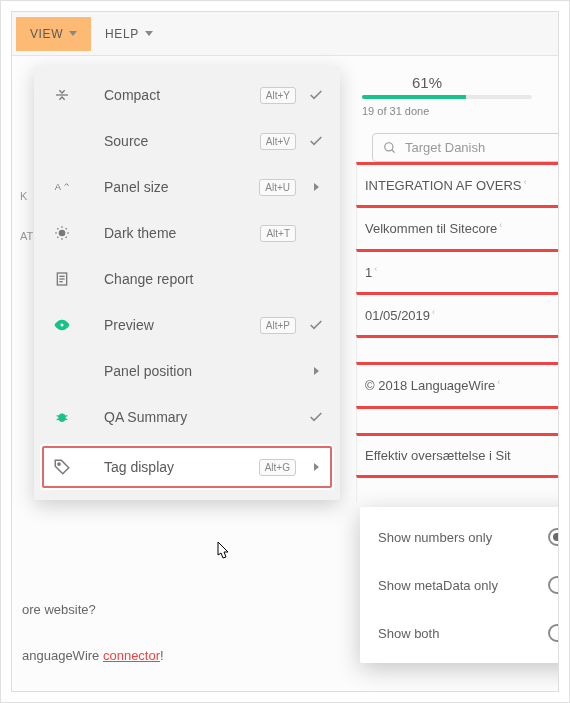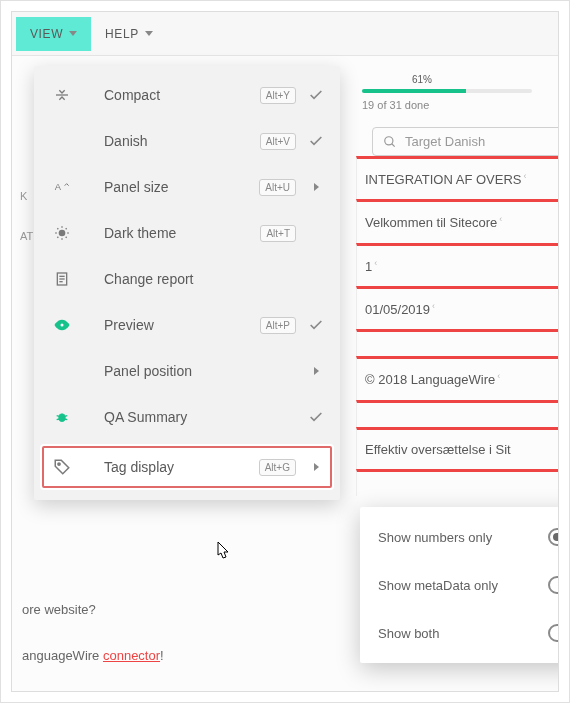--- a/index.html
+++ b/index.html
@@ -1,24 +1,24 @@
 <!DOCTYPE html>
 <html><head>
 <meta charset="utf-8">
 <style>
 * { box-sizing: border-box; margin: 0; padding: 0; }
 body { font-family: "Segoe UI", Arial, sans-serif; font-size: 13px; color: #5a5a5a; background: #fff; width: 570px; height: 703px; overflow: hidden; position: relative; border: 1px solid #e0e0e0; }
 .frame { position: absolute; inset: 10px; border: 1px solid #ddd; background: #fcfcfc; overflow: hidden; }
 .menubar { display: flex; align-items: center; height: 44px; background: #f7f7f7; border-bottom: 1px solid #e5e5e5; padding: 0 4px; }
 .menubar-item { display: flex; align-items: center; gap: 6px; padding: 10px 14px; font-size: 12px; letter-spacing: .6px; cursor: pointer; }
-.menubar-item.active { background: #5eead4; }
+.menubar-item.active { background: #fdba74; }
 .caret-sm { width: 0; height: 0; border-left: 4px solid transparent; border-right: 4px solid transparent; border-top: 5px solid #888; }
 .content { position: relative; padding-top: 10px; }
 .progress-wrap { padding: 8px 0 4px 350px; }
-.progress-label { font-size: 10px; color: #5a5a5a; margin: 0 0 4px 50px; }
+.progress-label { font-size: 15px; color: #5a5a5a; margin: 0 0 4px 50px; }
 .progress-bar { width: 170px; height: 4px; background: #e8e8e8; border-radius: 2px; overflow: hidden; }
 .progress-fill { height: 100%; background: #17c28b; }
 .sub { font-size: 11px; color: #888; margin-top: 6px; }
 .search { display: inline-flex; align-items: center; gap: 8px; border: 1px solid #d0d0d0; border-radius: 4px; padding: 6px 10px; color: #999; margin-left: 360px; margin-top: 12px; width: 204px; }
 .cell { font-size: 13px; color: #585858; padding: 12px 0 12px 8px; border-top: 3px solid #ef4444; border-left: 1px solid #eee; margin-left: 344px; }
 .tiny { font-size: 9px; color: #bbb; vertical-align: super; margin-left: 2px; }
 .partial { position: absolute; left: 0; font-size: 13px; color: #666; }
 .link { color: #ef4444; text-decoration: underline; }
 
 .dropdown { position: absolute; top: 54px; left: 22px; width: 306px; background: #f2f2f2; box-shadow: 0 6px 20px rgba(0,0,0,.18); border-radius: 2px; padding: 6px 0; z-index: 50; }
@@ -107,21 +107,21 @@
       <span class="kbd">Alt+Y</span>
       <span class="dd-tail check">
           <svg width="16" height="16" viewBox="0 0 24 24" fill="none" stroke-width="2.5">
             <polyline points="4 12 9 17 20 6"></polyline>
           </svg>
         </span>
     </div>
 
     <div class="dd-item">
       <span class="dd-icon"></span>
-      <span class="dd-label">Danish</span>
+      <span class="dd-label">Source</span>
       <span class="kbd">Alt+V</span>
       <span class="dd-tail check">
           <svg width="16" height="16" viewBox="0 0 24 24" fill="none" stroke-width="2.5">
             <polyline points="4 12 9 17 20 6"></polyline>
           </svg>
         </span>
     </div>
 
     <div class="dd-item">
       <span class="dd-icon">

